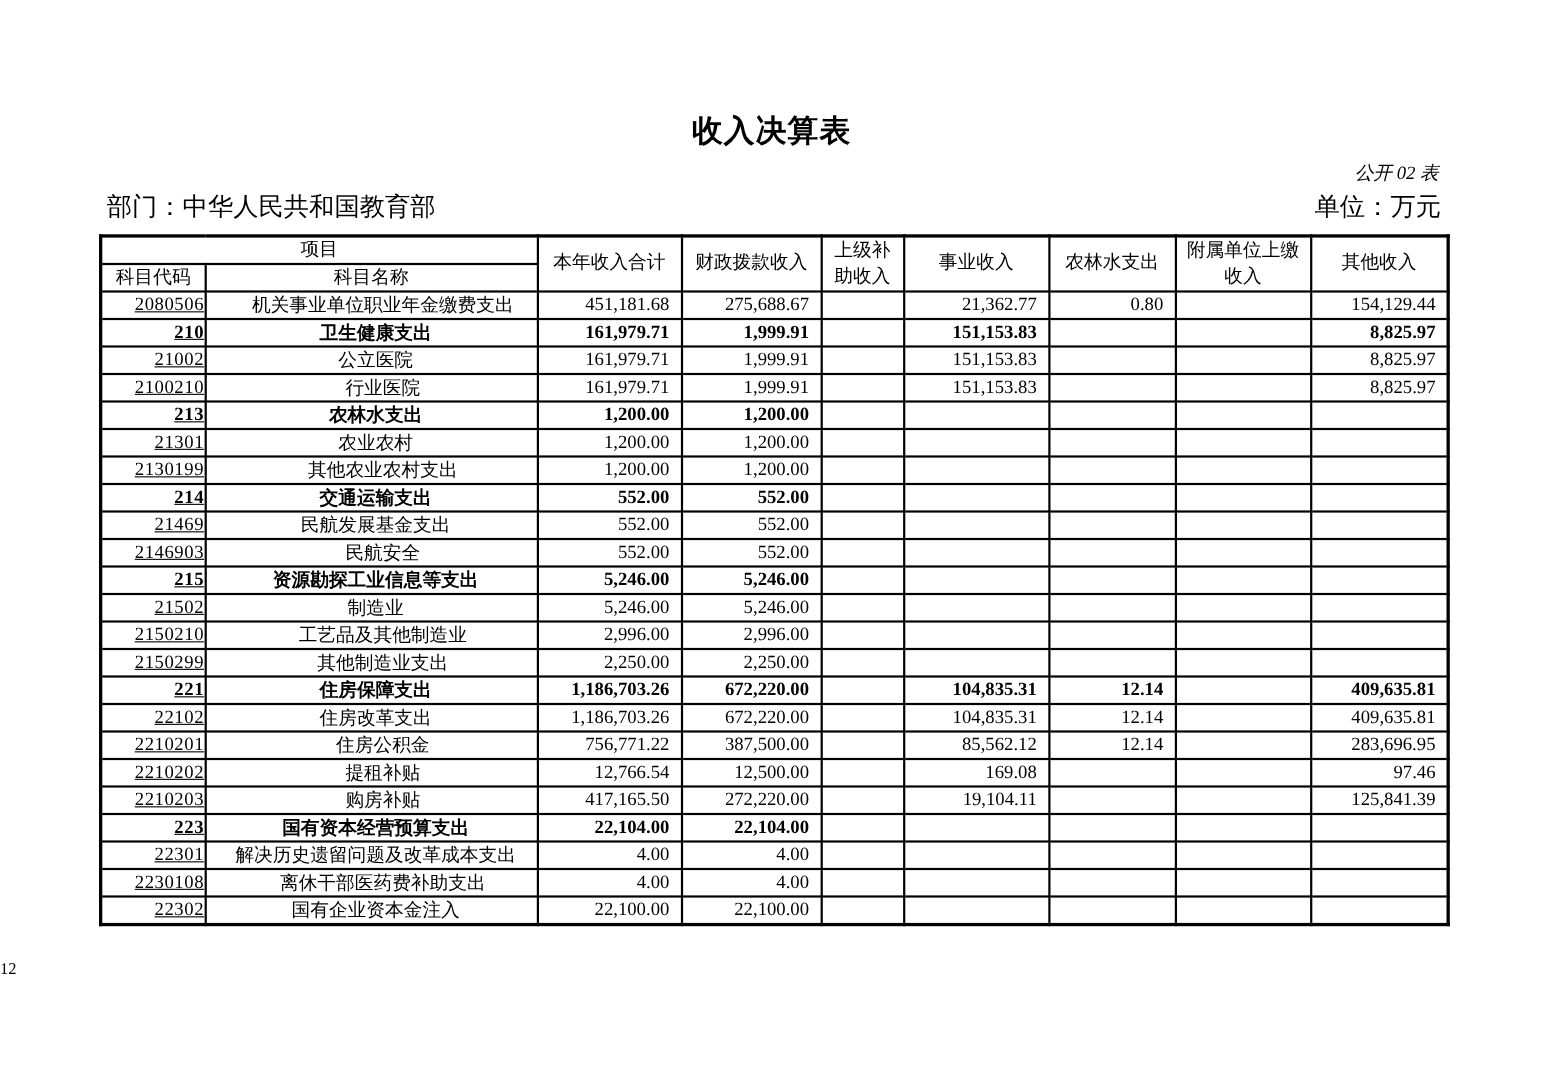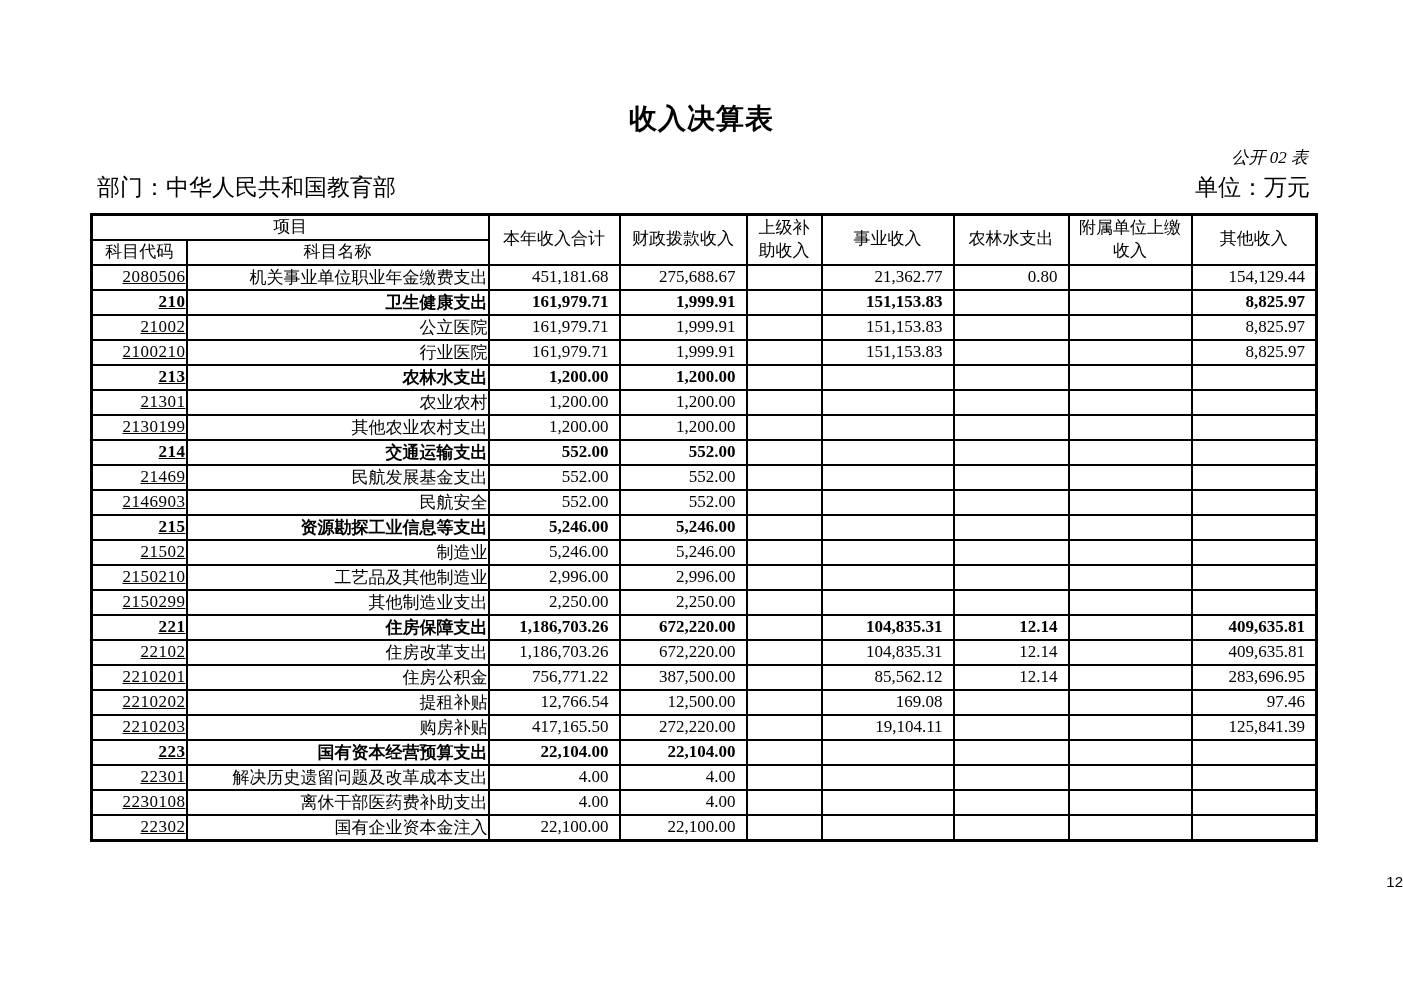--- a/index.html
+++ b/index.html
@@ -49,30 +49,30 @@
     font-weight: normal;
     text-align: center;
     vertical-align: middle;
     white-space: pre-line;
     line-height: 1.35;
   }
   th.th-item { height: 24px; border-bottom: 3px solid #000; }
   tr.subhead th { height: 22px; }
   td { height: 25px; vertical-align: middle; }
   td.code { text-align: right; padding-left: 8px; letter-spacing: 0.5px; text-decoration: underline; }
-  td.name { text-align: right; padding-left: 8px; }
+  td.name { text-align: center; padding-left: 8px; }
   td.name.indent { padding-left: 21px; }
   td.num { text-align: right; padding-right: 10px; }
   tr.bold td { font-weight: bold; }
   .page-num {
     position: absolute;
     top: 873px; left: 0; right: 0;
-    text-align: right;
+    text-align: left;
     font-size: 15px;
-    font-family: Liberation Sans, sans-serif;
+    font-family: Liberation Serif, serif;
   }
 </style>
 </head>
 <body>
 
 <div class="title">收入决算表</div>
 
 <div class="pub-label">公开 02 表</div>
 
 <div class="meta-row">

